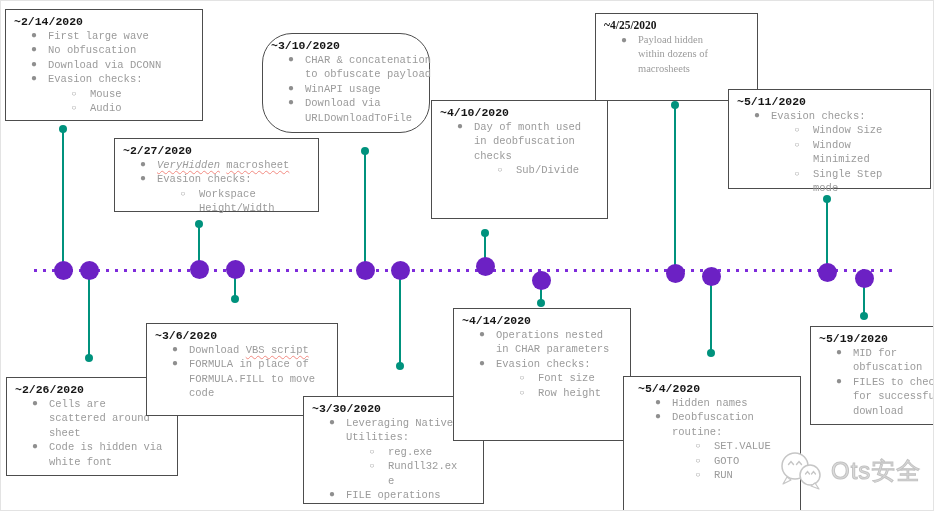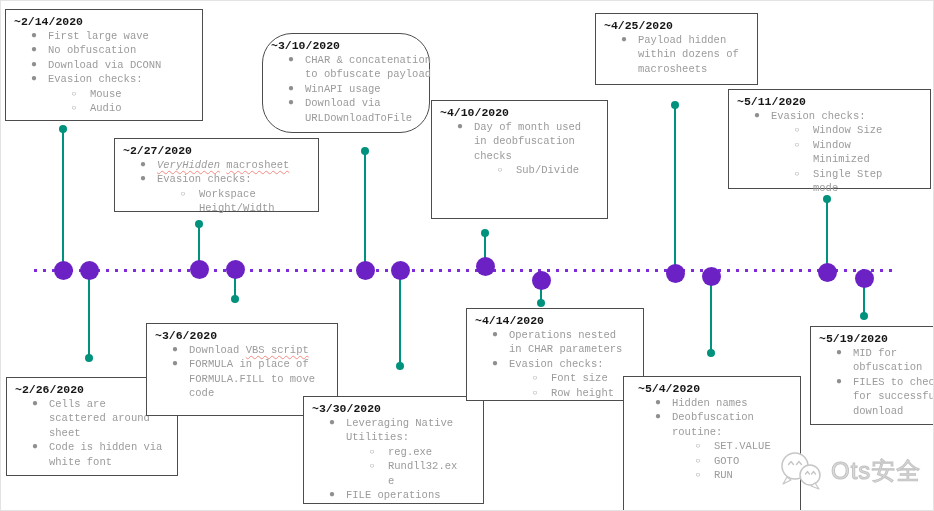--- a/index.html
+++ b/index.html
@@ -234,21 +234,21 @@
       <div class="bullet-row l2">
         <div class="marker">○</div>
         <div class="btext">
           <div class="bline"><span>Sub/Divide</span></div>
         </div>
       </div>
     </div>
     <div class="connector-line" style="left: 539px; top: 279px; height: 23px;"></div>
     <div class="connector-endpoint" style="left: 536px; top: 298px;"></div>
     <div class="timeline-dot" style="left: 530.5px; top: 269.5px;"></div>
-    <div class="event-box" style="left: 452px; top: 307px; width: 178px; height: 93px; margin-left: 13px;">
+    <div class="event-box" style="left: 452px; top: 307px; width: 178px; height: 133px;">
       <div class="event-date">~4/14/2020</div>
       <div class="bullet-row l1">
         <div class="marker">●</div>
         <div class="btext">
           <div class="bline"><span>Operations nested</span></div>
           <div class="bline"><span>in CHAR parameters</span></div>
         </div>
       </div>
       <div class="bullet-row l1">
         <div class="marker">●</div>
@@ -265,21 +265,21 @@
       <div class="bullet-row l2">
         <div class="marker">○</div>
         <div class="btext">
           <div class="bline"><span>Row height</span></div>
         </div>
       </div>
     </div>
     <div class="connector-line" style="left: 673px; top: 104px; height: 168px;"></div>
     <div class="connector-endpoint" style="left: 670px; top: 100px;"></div>
     <div class="timeline-dot" style="left: 664.5px; top: 262.5px;"></div>
-    <div class="event-box" style="left: 594px; top: 12px; width: 163px; height: 72px;">
+    <div class="event-box" style="left: 594px; top: 12px; width: 163px; height: 88px; font-family: Liberation Serif, serif;">
       <div class="event-date">~4/25/2020</div>
       <div class="bullet-row l1">
         <div class="marker">●</div>
         <div class="btext">
           <div class="bline"><span>Payload hidden</span></div>
           <div class="bline"><span>within dozens of</span></div>
           <div class="bline"><span>macrosheets</span></div>
         </div>
       </div>
     </div>

